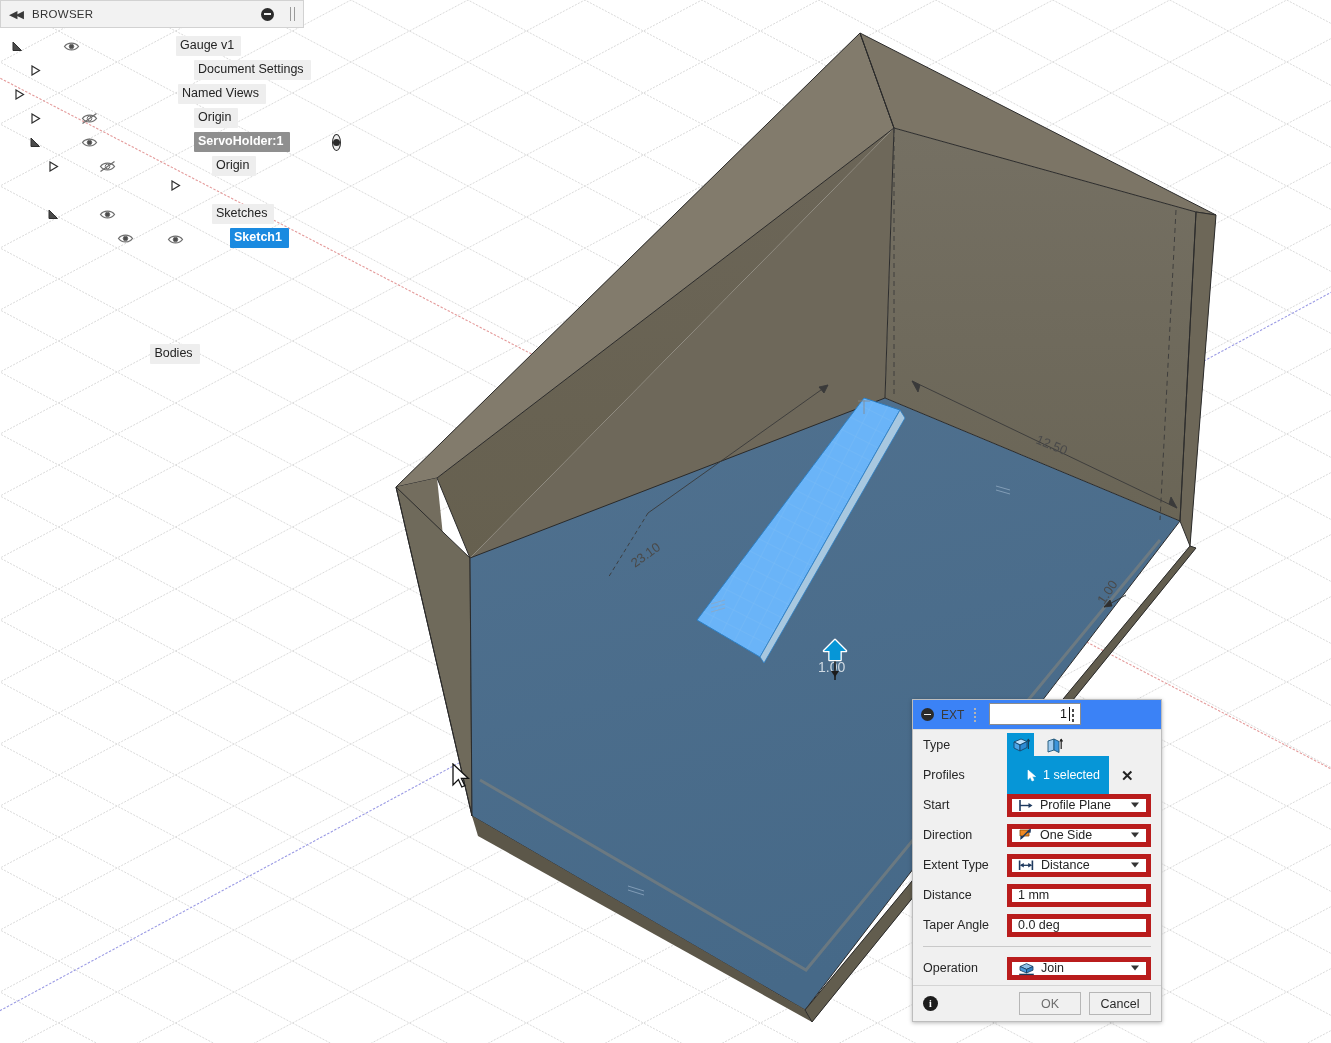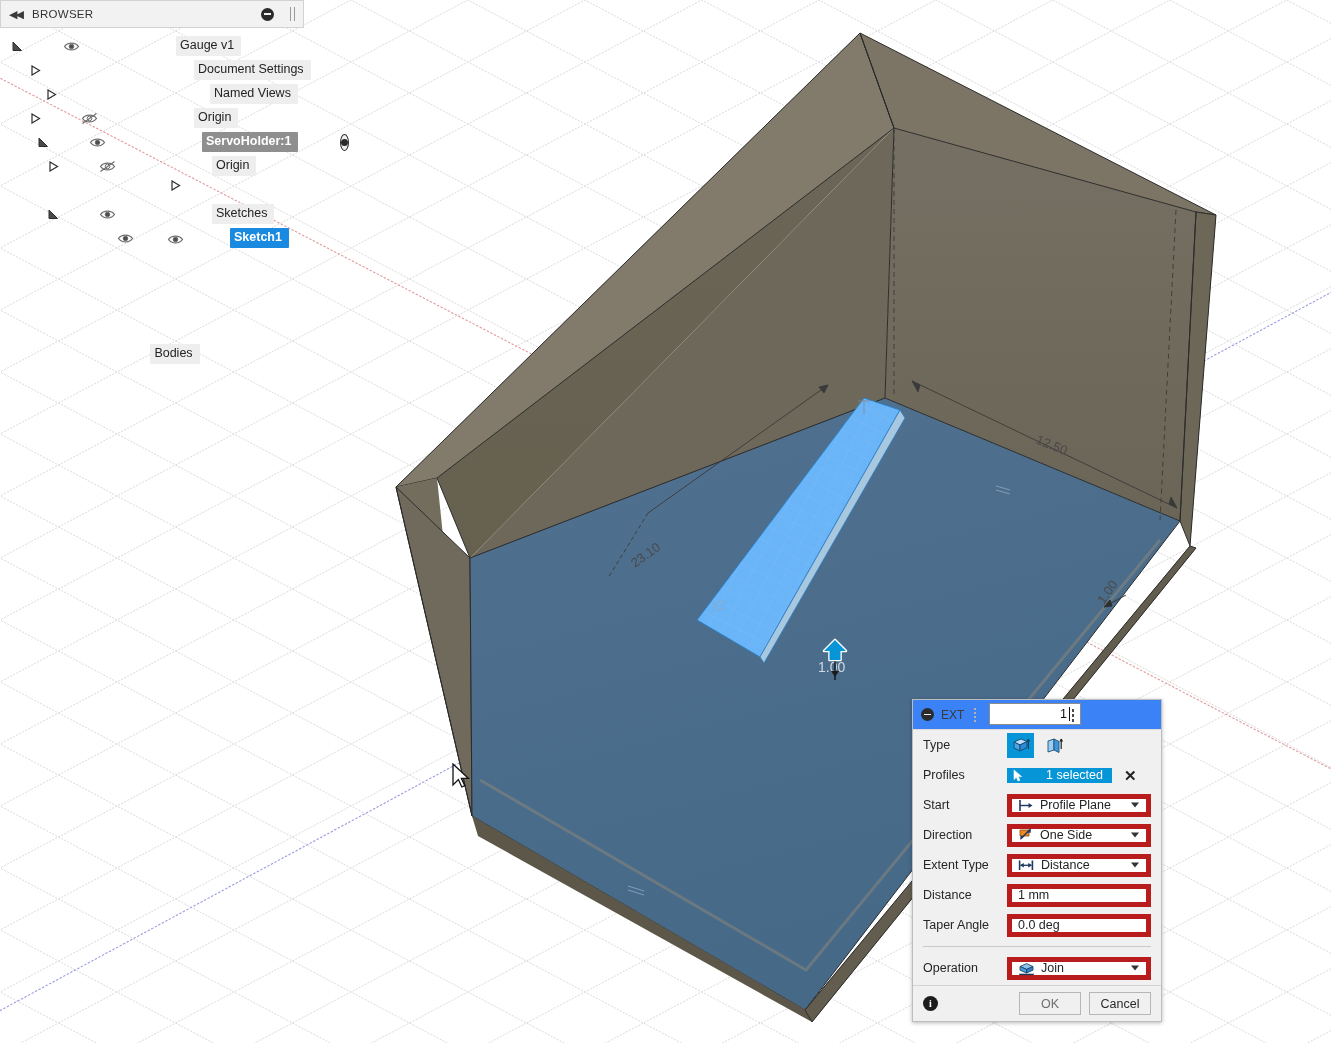--- a/index.html
+++ b/index.html
@@ -122,22 +122,22 @@
     width:0;height:0;border-left:4px solid transparent;border-right:4px solid transparent;
     border-top:5px solid #333;
   }
   .typebtns{display:flex;gap:6px;align-items:center;}
   .typebtn{
     width:27px;height:25px;display:flex;align-items:center;justify-content:center;
     cursor:pointer;box-sizing:border-box;
   }
   .typebtn.active{background:#0696d7;}
   .selchip{
-    background:#0696d7;color:#fff;height:15px;display:inline-flex;align-items:center;
-    gap:22px;padding:0 9px 0 6px;font-size:12.5px;cursor:pointer;
+    background:#0696d7;color:#fff;height:39px;display:inline-flex;align-items:center;
+    gap:5px;padding:0 9px 0 20px;font-size:12.5px;cursor:pointer;
   }
   .clear-x{
     margin-left:12px;font-size:15px;color:#222;cursor:pointer;line-height:1;font-weight:600;
   }
   .divider{height:1px;background:#c9c9c9;margin:6px 10px 4px 10px;}
   #dlg-footer{
     border-top:1px solid #d4d4d4;background:#f0f0f0;height:36px;
     display:flex;align-items:center;padding:0 10px;box-sizing:border-box;gap:8px;
   }
   .info-dot{
@@ -523,21 +523,21 @@
       <div class="node" style="padding-left: 28px;">
         <span class="twisty">
           <svg width="11" height="11" viewBox="0 0 11 11">
             <path d="M2 1 L9.5 5.5 L2 10 Z" fill="none" stroke="#2e2e2e" stroke-width="1.2"></path>
           </svg>
         </span>
         <span class="eye"></span>
         <span class="nicon"></span>
         <span class="nlabel">Document Settings</span>
       </div>
-      <div class="node" style="padding-left: 44px;">
+      <div class="node" style="padding-left: 12px;">
         <span class="twisty">
           <svg width="11" height="11" viewBox="0 0 11 11">
             <path d="M2 1 L9.5 5.5 L2 10 Z" fill="none" stroke="#2e2e2e" stroke-width="1.2"></path>
           </svg>
         </span>
         <span class="eye"></span>
         <span class="nicon"></span>
         <span class="nlabel">Named Views</span>
       </div>
       <div class="node" style="padding-left: 28px;">
@@ -549,21 +549,21 @@
         <span class="eye">
           <svg width="17" height="13" viewBox="0 0 17 13">
             <path d="M1.5 6.5 C4.5 2, 12.5 2, 15.5 6.5 C12.5 11, 4.5 11, 1.5 6.5 Z" fill="none" stroke="#6f6f6f" stroke-width="1.3"></path>
             <circle cx="8.5" cy="6.5" r="2.3" fill="none" stroke="#6f6f6f" stroke-width="1"></circle>
             <path d="M1.5 11.5 L15.5 1.5" fill="none" stroke="#6f6f6f" stroke-width="1.3"></path>
           </svg>
         </span>
         <span class="nicon"></span>
         <span class="nlabel">Origin</span>
       </div>
-      <div class="node selected" style="padding-left: 36px;">
+      <div class="node selected" style="padding-left: 28px;">
         <span class="twisty">
           <svg width="11" height="11" viewBox="0 0 11 11">
             <path d="M1 1 L9.5 9.5 L1 9.5 Z" fill="#4a4a4a" stroke="#2e2e2e" stroke-width="1"></path>
           </svg>
         </span>
         <span class="eye">
           <svg width="17" height="13" viewBox="0 0 17 13">
             <path d="M1.5 6.5 C4.5 2, 12.5 2, 15.5 6.5 C12.5 11, 4.5 11, 1.5 6.5 Z" fill="none" stroke="#6f6f6f" stroke-width="1.3"></path>
             <circle cx="8.5" cy="6.5" r="2.3" fill="#4d4d4d" stroke="#6f6f6f" stroke-width="1"></circle>
           </svg>

